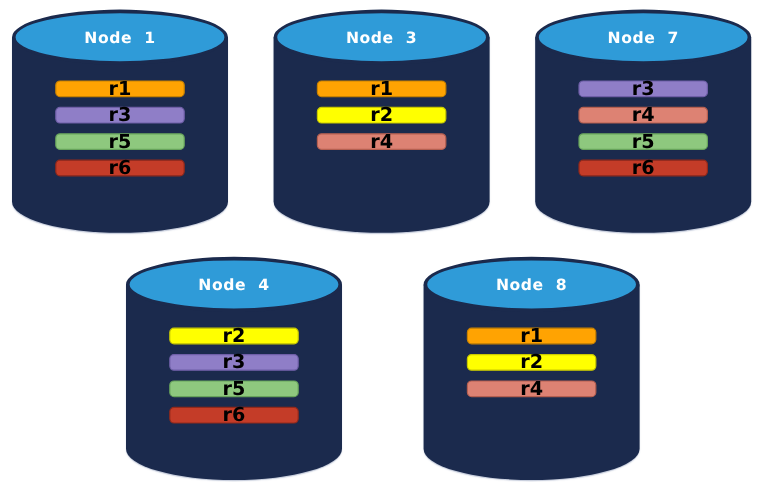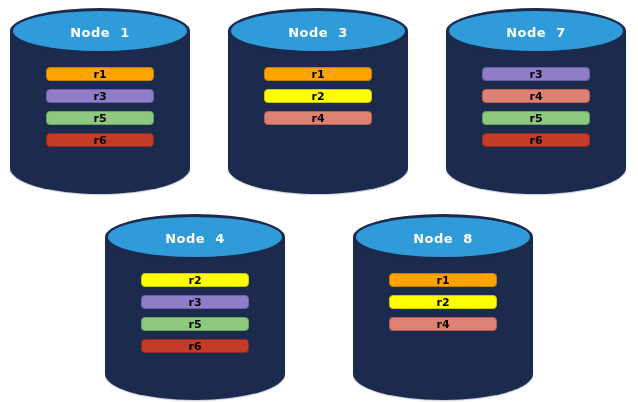--- a/index.html
+++ b/index.html
@@ -78,21 +78,21 @@
   .bar {
     box-sizing: border-box;
     width: 108px;
     height: 14px;
     margin-bottom: 8px;
     border: 1.5px solid rgba(0,0,0,0.35);
     border-radius: 4px;
     display: flex;
     align-items: center;
     justify-content: center;
-    font-size: 11px;
+    font-size: 16px;
     font-weight: bold;
     color: #000000;
     line-height: 1;
   }
 </style>
 </head>
 <body>
 
 <div id="canvas">
   <div class="row" id="row-0">

